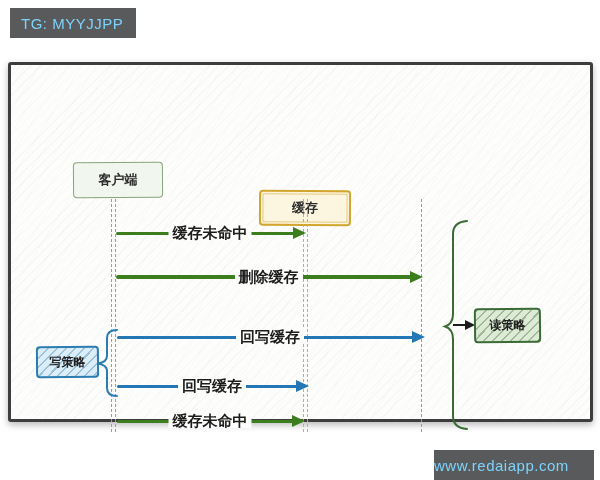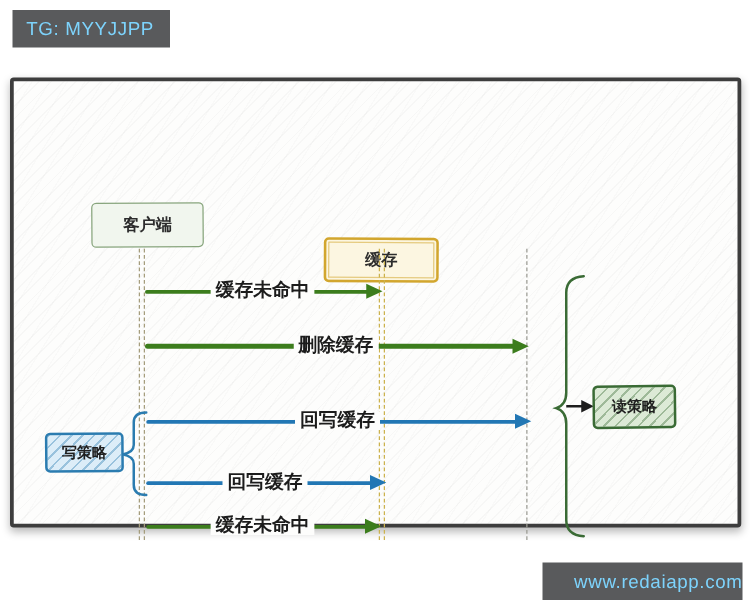--- a/index.html
+++ b/index.html
@@ -13,21 +13,21 @@
   }
   .badge {
     position:absolute;
     background:#595a5c;
     color:#7dd3fc;
     font-size:15px;
     letter-spacing:0.5px;
     display:flex; align-items:center;
   }
   #header-badge { left:10px; top:8px; width:126px; height:30px; padding-left:11px; }
-  #footer-badge { left:434px; top:450px; width:160px; height:30px; justify-content:flex-end; }
+  #footer-badge { left:434px; top:450px; width:160px; height:30px; justify-content:flex-start; }
 
   
   #frame {
     position:absolute; left:8px; top:62px; width:585px; height:360px;
     border:3px solid #3d3d3d; border-radius:3px;
     background:
       repeating-linear-gradient(135deg, rgba(130,130,130,0.05) 0 1px, transparent 1px 7px),
       repeating-linear-gradient(122deg, rgba(150,150,150,0.04) 0 1px, transparent 1px 12px),
       #fdfdfc;
     box-shadow:0 3px 7px rgba(0,0,0,0.28);

